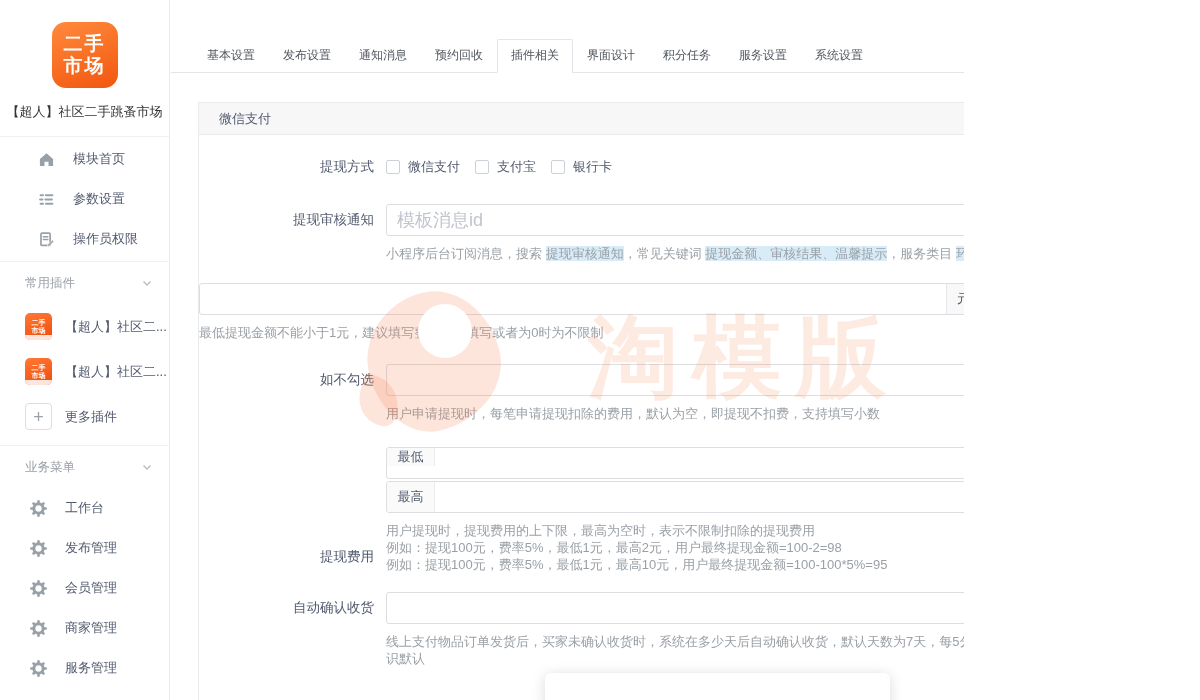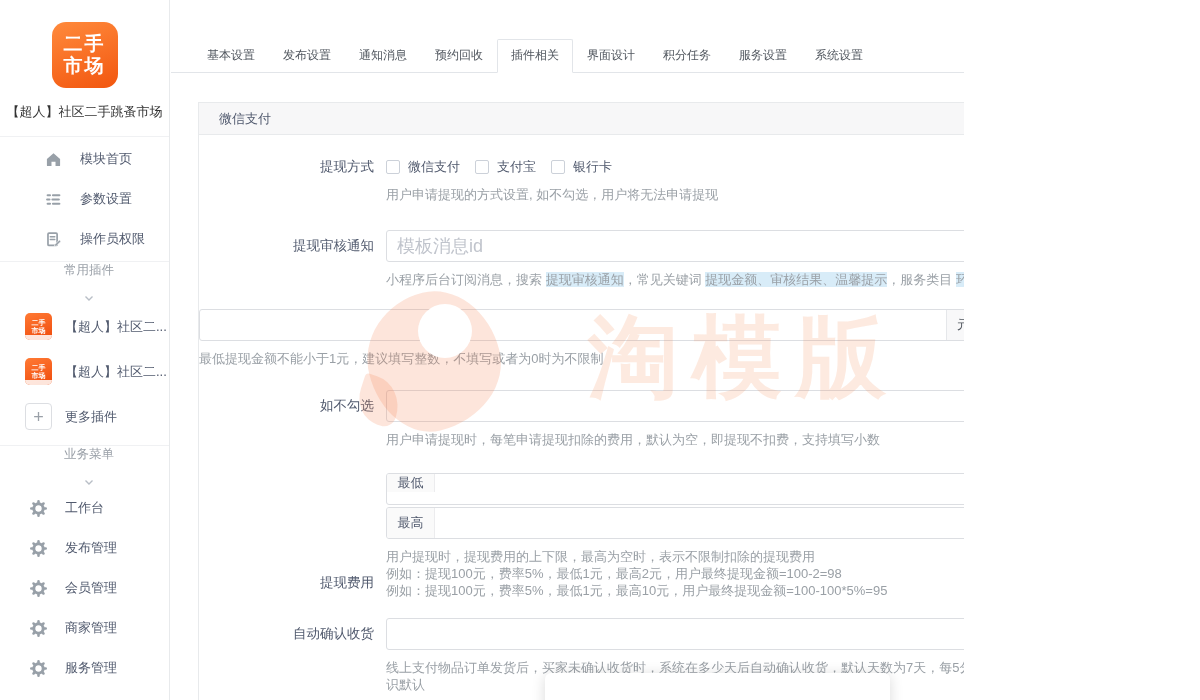--- a/index.html
+++ b/index.html
@@ -5,25 +5,25 @@
   * { box-sizing: border-box; margin: 0; padding: 0; }
   html,body { width:1200px; height:700px; }
   body { font-family: "Liberation Sans", "DejaVu Sans", sans-serif; background:#fff; overflow:hidden; }
   .app { position:relative; width:964px; height:700px; background:#fff; overflow:hidden; }
 
   
   .sidebar { position:absolute; left:0; top:0; width:170px; height:700px; background:#fff; border-right:1px solid #e8eaec; }
   .logo-wrap { padding-top:22px; display:flex; justify-content:center; }
   .logo { width:66px; height:66px; border-radius:14px; background:linear-gradient(160deg,#ff8a3c,#f2560f); display:flex; flex-direction:column; align-items:center; justify-content:center; color:#fff; font-weight:bold; font-size:19px; line-height:22px; letter-spacing:2px; }
   .side-title { margin-top:15px; padding-bottom:15px; text-align:center; font-size:13px; color:#333; border-bottom:1px solid #f0f1f3; }
-  .nav-block { padding:2px 15px; border-bottom:1px solid #f0f1f3; }
+  .nav-block { padding:2px 8px; border-bottom:1px solid #f0f1f3; }
   .nav-item { height:40px; display:flex; align-items:center; padding-left:30px; cursor:pointer; }
   .nav-item .icn { width:17px; height:17px; margin-right:18px; flex:none; }
   .nav-item .lbl { font-size:13px; color:#515a6e; }
-  .sec-header { height:42px; display:flex; align-items:center; justify-content:space-between; padding:0 16px 0 25px; color:#9aa0a8; font-size:12.5px; cursor:pointer;flex-direction:column; }
+  .sec-header { height:42px; display:flex; align-items:center; justify-content:space-between; padding:0 16px 0 25px; color:#9aa0a8; font-size:12.5px; cursor:pointer; }
   .plugin-item { height:45px; display:flex; align-items:center; padding-left:25px; cursor:pointer; }
   .mini-logo { width:27px; height:27px; border-radius:5px; background:linear-gradient(160deg,#ff7a34,#ef4a0c); margin-right:13px; flex:none; display:flex; flex-direction:column; align-items:center; justify-content:center; color:#fff; font-size:7px; font-weight:bold; line-height:8px; position:relative; overflow:hidden; }
   .mini-logo .band { position:absolute; bottom:0; left:0; right:0; height:5px; background:rgba(255,255,255,.85); }
   .plugin-item .lbl { font-size:13px; color:#515a6e; }
   .plus-box { width:27px; height:27px; border:1px solid #dcdee2; border-radius:4px; margin-right:13px; flex:none; display:flex; align-items:center; justify-content:center; color:#9aa0a8; font-size:18px; font-weight:300; line-height:1; }
   .plugin-block { padding-bottom:6px; border-bottom:1px solid #f0f1f3; }
 
   
   .main { position:absolute; left:171px; top:0; width:1029px; height:700px; }
   .tabs { margin-top:39px; padding-left:22px; display:flex; border-bottom:1px solid #e2e5e9; }
@@ -232,21 +232,20 @@
               </span>
               <span class="cb-item">
                 <span class="cb-box"></span>
                 <span>支付宝</span>
               </span>
               <span class="cb-item">
                 <span class="cb-box"></span>
                 <span>银行卡</span>
               </span>
             </div>
-            <div class="hint">用户申请提现的方式设置, 如不勾选，用户将无法申请提现</div>
           </div>
         </div>
 
         <div class="row mb-r2">
           <div class="row-label">提现审核通知</div>
           <div class="row-content">
             <div class="input-group">
               <input type="text" placeholder="模板消息id" style="">
             </div>
             <div class="hint">

